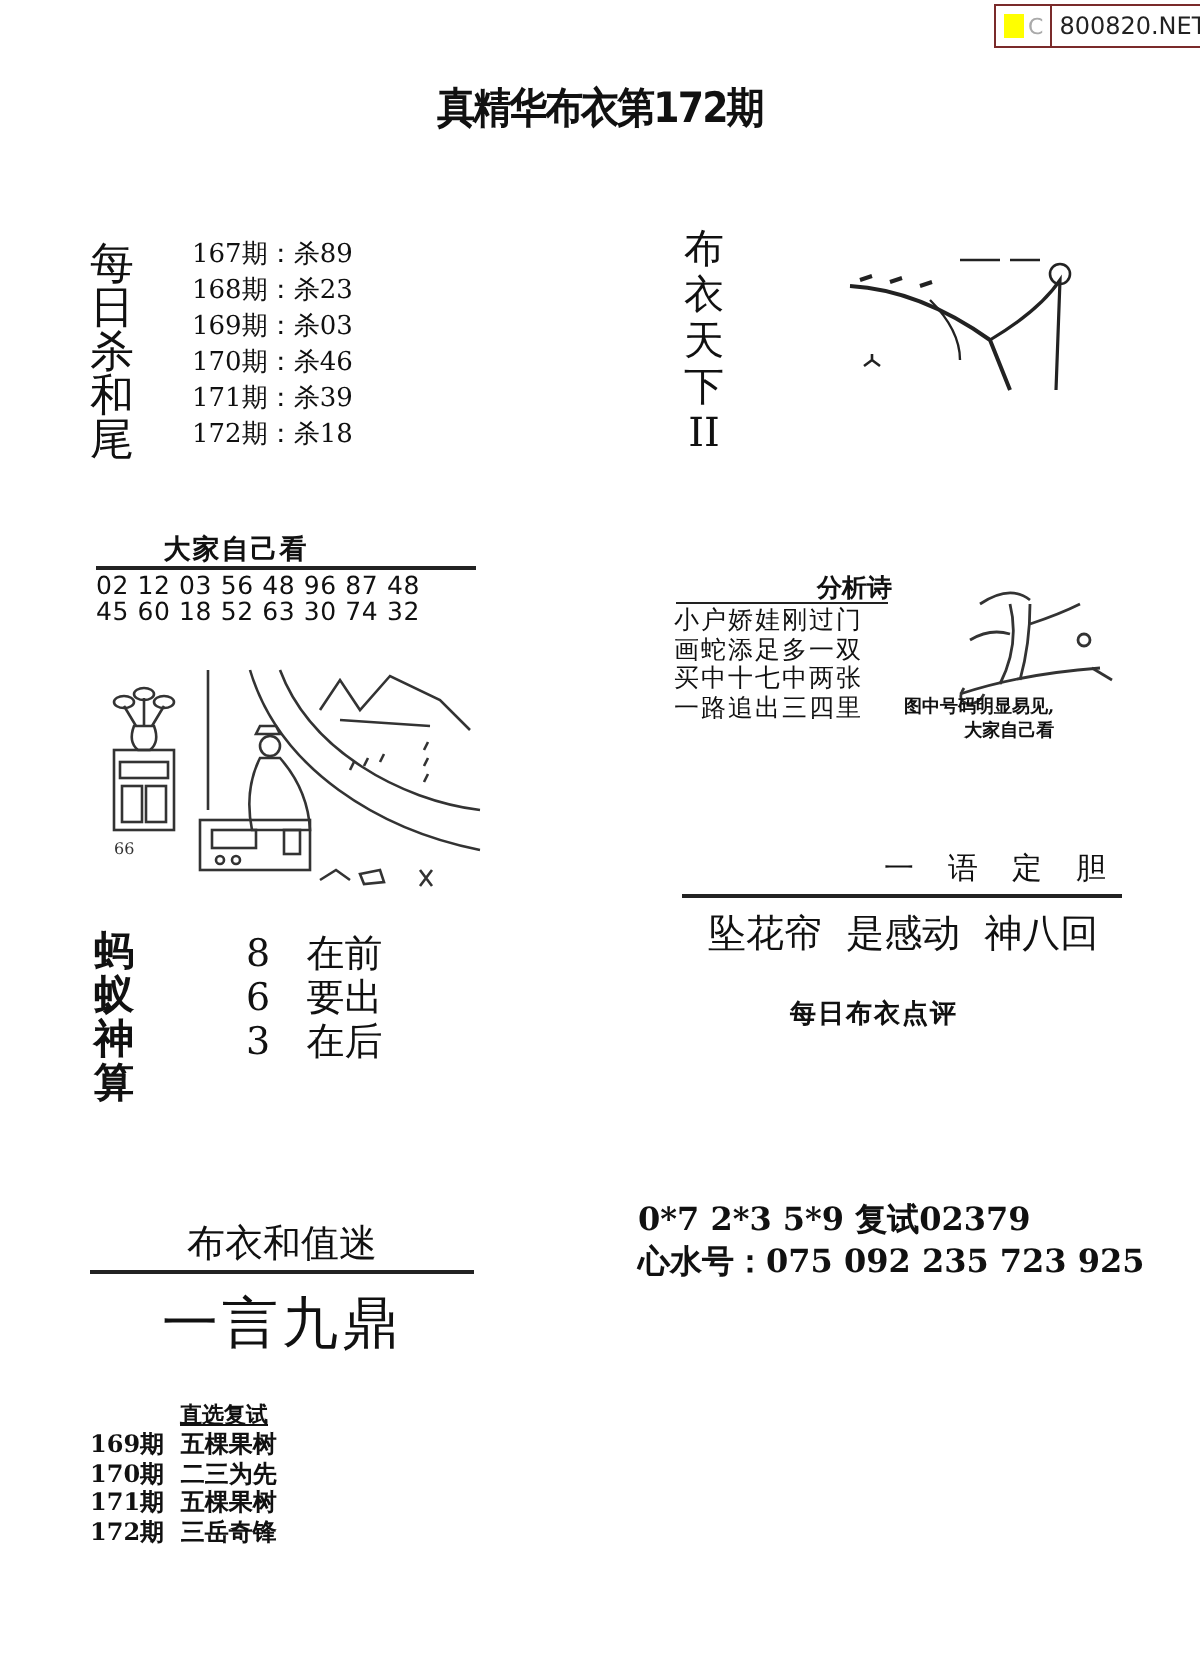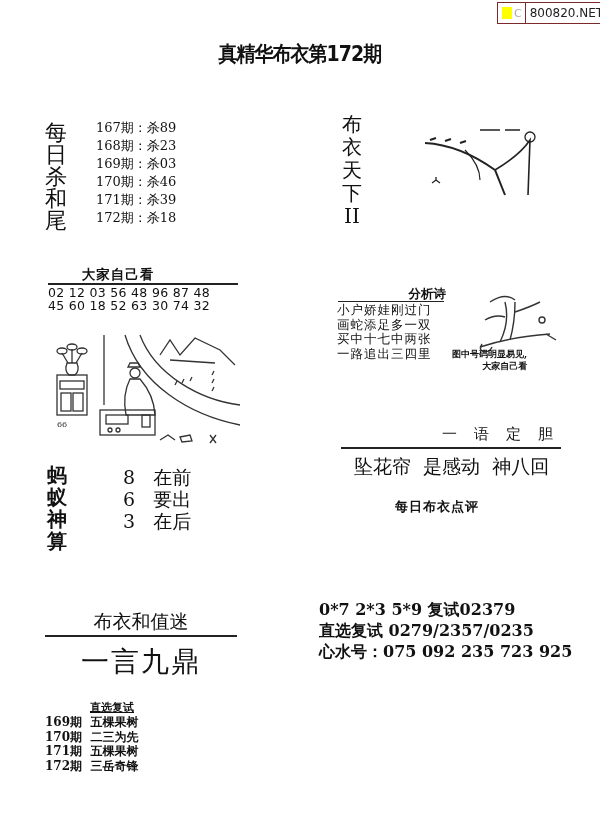--- a/index.html
+++ b/index.html
@@ -210,15 +210,14 @@
   <div>大家自己看</div>
 </div>
 
 <div class="abs yiyu-title">一语定胆</div>
 <div class="abs yiyu-rule"></div>
 <div class="abs yiyu-text">坠花帘  是感动  神八回</div>
 
 <div class="abs daily-title">每日布衣点评</div>
 <div class="abs tips">
   <div>0*7 2*3 5*9 复试02379</div>
-  <div>直选复试 0279/2357/0235</div>
   <div>心水号：075 092 235 723 925</div>
 </div>
 
 </body></html>

